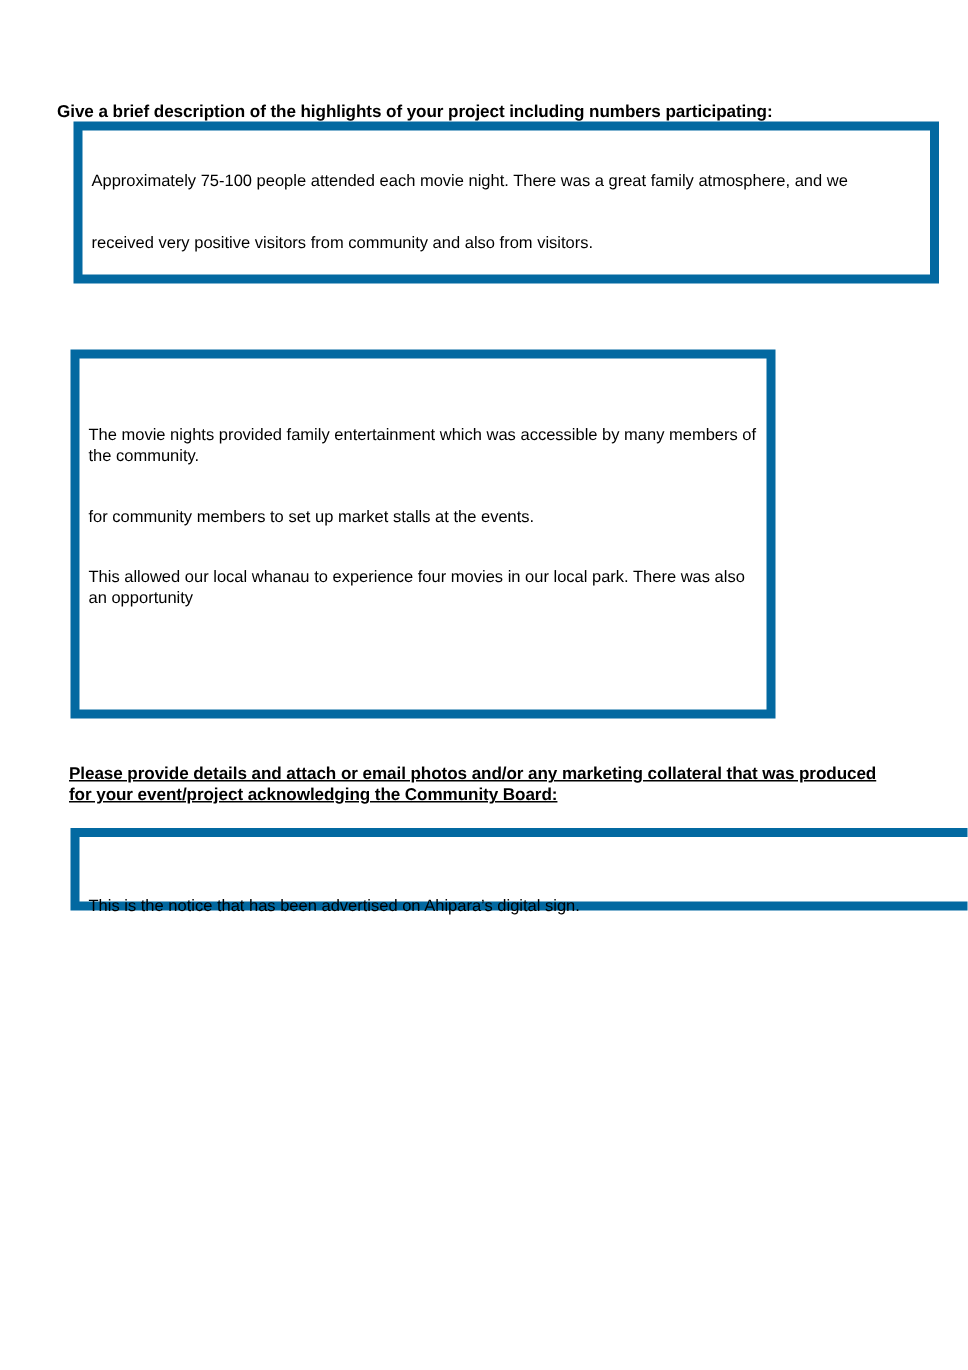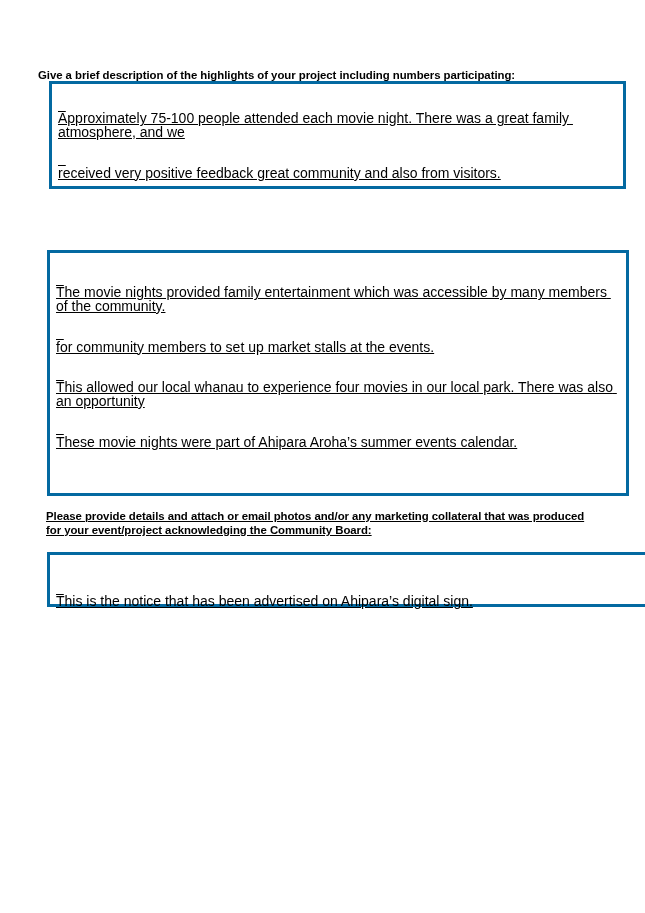--- a/index.html
+++ b/index.html
@@ -5,41 +5,40 @@
     html, body { margin: 0; padding: 0; background: #ffffff; }
     body {
       width: 645px; height: 913px; position: relative; overflow: hidden;
       font-family: "Liberation Sans", sans-serif; color: #000;
     }
     .label {
       position: absolute; font-weight: bold; font-size: 11.4px; line-height: 14px;
       letter-spacing: -0.05px;
     }
     .box {
-      position: absolute; border: 3px solid #0369a1; box-sizing: border-box;
-      font-size: 14px; line-height: 13.6px; padding: 1px 6px; white-space: pre-wrap; text-decoration: underline;
+      position: absolute; border: 6px solid #0369a1; box-sizing: border-box;
+      font-size: 11px; line-height: 13.6px; padding: 1px 6px; white-space: pre-wrap;
     }
     .box p { margin: 0; }
   </style>
 </head>
 <body>
 
 <div class="label" style="left:38px; top:68px;">Give a brief description of the highlights of your project including numbers participating:</div>
 <div class="box" style="left:49px; top:81px; width:577px; height:108px;">
   <p>Approximately 75-100 people attended each movie night. There was a great family atmosphere, and we</p>
-  <p>received very positive feedback great community and also from visitors.</p>
+  <p>received very positive visitors from community and also from visitors.</p>
 </div>
 
 <div class="label" style="left:46px; top:193px;">
 </div>
-<div class="box" style="left:47px; top:250px; width:582px; height:246px; padding-top:6px;">
+<div class="box" style="left:47px; top:233px; width:470px; height:246px; padding-top:18px;">
   <p>The movie nights provided family entertainment which was accessible by many members of the community.</p>
   <p>for community members to set up market stalls at the events.</p>
   <p>This allowed our local whanau to experience four movies in our local park. There was also an opportunity</p>
-  <p>These movie nights were part of Ahipara Aroha’s summer events calendar.</p>
 </div>
 
 <div class="label" style="left:46px; top:509px;text-decoration:underline;">
   <div>Please provide details and attach or email photos and/or any marketing collateral that was produced</div>
   <div>for your event/project acknowledging the Community Board:</div>
 </div>
 <div class="box" style="left:47px; top:552px; width:631px; height:55px; padding-top:13px;">
   <p>This is the notice that has been advertised on Ahipara’s digital sign.</p>
 </div>
 

